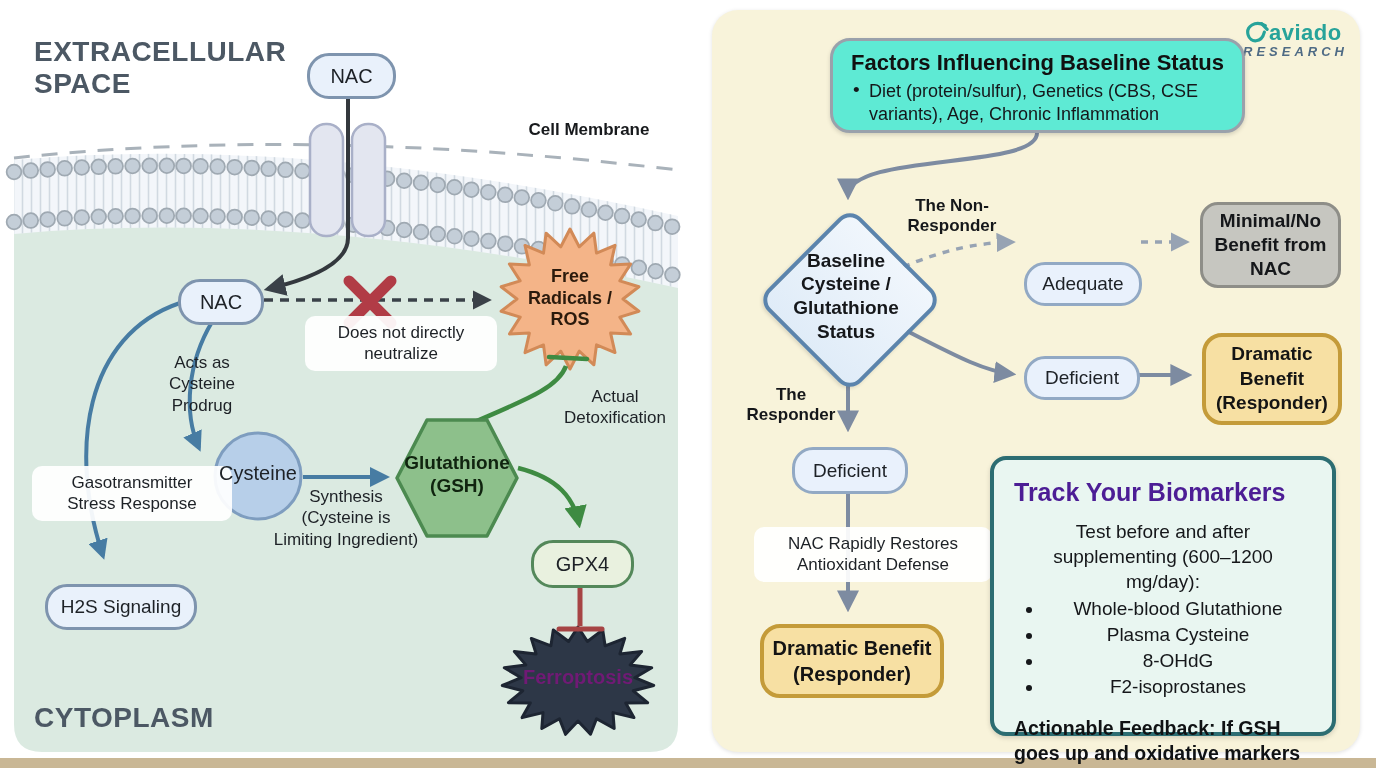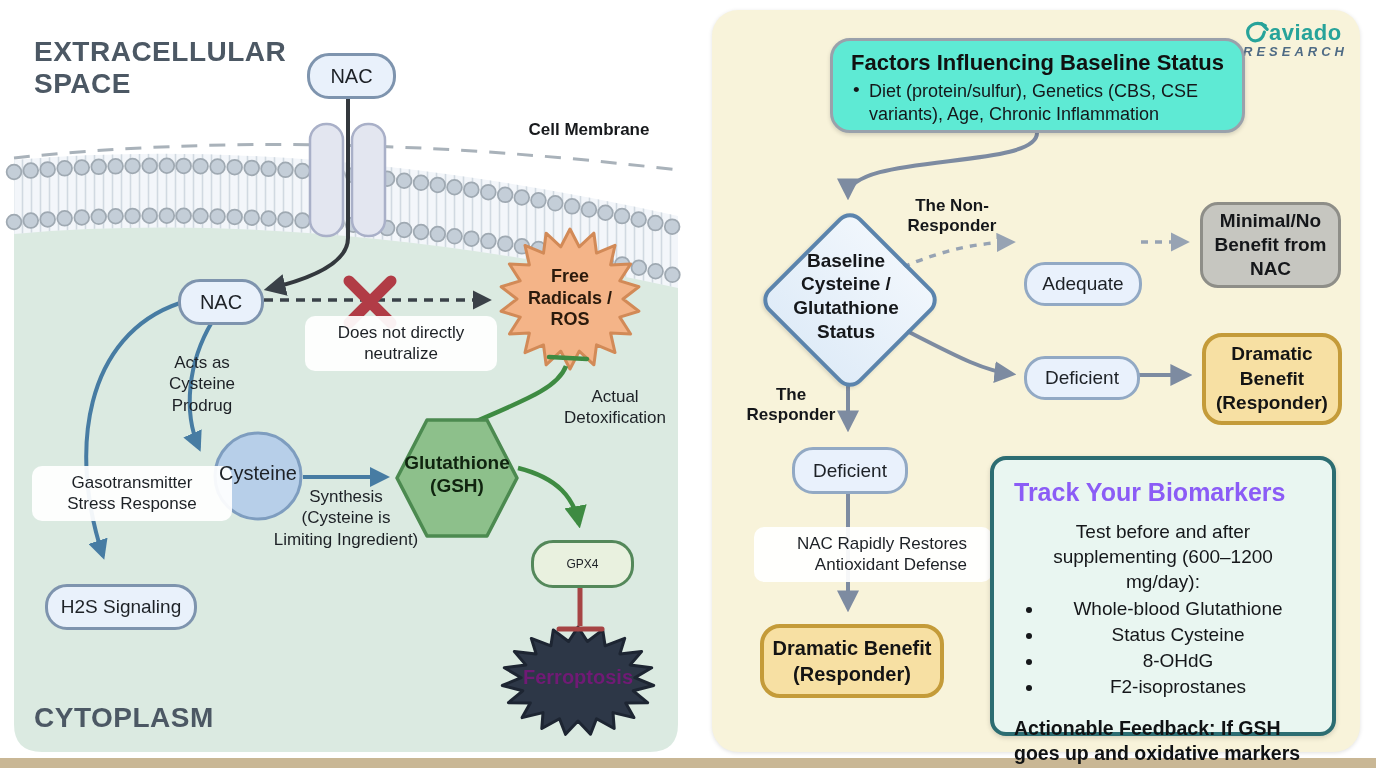--- a/index.html
+++ b/index.html
@@ -28,21 +28,21 @@
   .flow-pill{background:#e9f1fc;border:3px solid #92a9c4;border-radius:21px;font-size:19px;color:#1d2126;}
   .gray-box{background:#c6c6c0;border:3px solid #8e8e88;border-radius:18px;
             font-weight:bold;font-size:19px;color:#15171a;line-height:1.25;}
   .gold-box{background:#f7e0a3;border:4px solid #c49b39;border-radius:20px;
             font-weight:bold;color:#141414;line-height:1.3;}
   .diamond{background:linear-gradient(180deg,#f0f6fc,#e0ecf8);border:4px solid #5b84ad;
            border-radius:16px;transform:rotate(45deg);box-shadow:0 2px 4px rgba(0,0,0,.12);}
   .diamond-text{font-weight:bold;font-size:19px;line-height:1.25;color:#15171a;}
   .track-box{background:#e9f6f1;border:4px solid #2c6d72;border-radius:16px;
              box-shadow:0 2px 5px rgba(0,0,0,.15);padding:16px 20px;box-sizing:border-box;}
-  .track-title{font-weight:bold;font-size:25px;color:#8b5cf6;margin:2px 0 12px 0;}
+  .track-title{font-weight:bold;font-size:25px;color:#4c1d95;margin:2px 0 12px 0;}
   .track-body{font-size:19px;color:#15171a;line-height:1.32;text-align:center;}
   .track-body ul{margin:2px 0 0 0;padding-left:30px;}
   .track-body li{margin:1px 0;}
   .track-feedback{font-weight:bold;font-size:19.5px;color:#101214;line-height:1.3;margin-top:16px;}
   .logo-word{font-weight:bold;font-size:22px;color:#27a39a;letter-spacing:.5px;}
   .logo-sub{font-weight:bold;font-size:13px;color:#4f6b85;letter-spacing:4px;margin-top:-2px;font-style:italic;}
   .footer-strip{background:#c9b795;}
 </style>
 </head>
 <body>
@@ -162,21 +162,21 @@
   </div>
 
   <div class="abs plain-tag ctr" style="left:545px;top:386px;width:140px;">
     <span>Actual Detoxification</span>
   </div>
 
   <div class="abs hex-text ctr" style="left:401px;top:452px;width:112px;">
     <span>Glutathione (GSH)</span>
   </div>
 
-  <div class="abs ctr" style="left:531px;top:540px;width:97px;height:42px;background:#e9f1df;border:3px solid #54885a;border-radius:22px;font-size:12px;color:#1d2126;">
+  <div class="abs ctr" style="left:531px;top:540px;width:97px;height:42px;background:#e9f1df;border:3px solid #54885a;border-radius:22px;font-size:20px;color:#1d2126;">
     <span>GPX4</span>
   </div>
 
   <div class="abs ctr" style="left:508px;top:666px;width:140px;font-weight:bold;font-size:20px;color:#701a75;">
     <span>Ferroptosis</span>
   </div>
 
   <div class="abs zone-title" style="left:34px;top:702px;width:300px;">CYTOPLASM</div>
 
   <div class="abs" style="left:1243px;top:20px;width:112px;text-align:left;">
@@ -221,35 +221,35 @@
   </div>
 
   <div class="abs flow-label" style="left:745px;top:385px;width:92px;">
     <span>The Responder</span>
   </div>
 
   <div class="abs flow-pill ctr" style="left:792px;top:447px;width:110px;height:41px;">
     <span>Deficient</span>
   </div>
 
-  <div class="abs white-tag ctr" style="left:754px;top:527px;width:188px;text-align:right;">
+  <div class="abs white-tag ctr" style="left:754px;top:527px;width:188px;text-align:center;">
     <span>NAC Rapidly Restores Antioxidant Defense</span>
   </div>
 
   <div class="abs gold-box ctr" style="left:760px;top:624px;width:176px;height:66px;font-size:20px;">
     <span style="width:168px;">Dramatic Benefit (Responder)</span>
   </div>
 
   <div class="abs track-box" style="left:990px;top:456px;width:346px;height:280px;">
     <div class="track-title">Track Your Biomarkers</div>
     <div class="track-body">
       <div>Test before and after supplementing (600–1200 mg/day):</div>
       <ul>
         <li>Whole-blood Glutathione</li>
-        <li>Status Cysteine</li>
+        <li>Plasma Cysteine</li>
         <li>8-OHdG</li>
         <li>F2-isoprostanes</li>
       </ul>
     </div>
     <div class="track-feedback">Actionable Feedback: If GSH goes up and oxidative markers drop, you are a responder.</div>
   </div>
 
 </div>
 
 </body></html>

